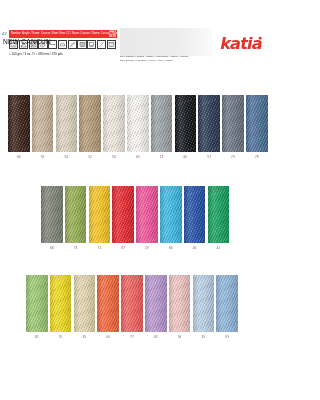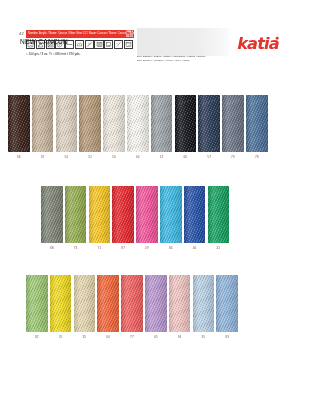--- a/index.html
+++ b/index.html
@@ -12,21 +12,21 @@
     height: 400px;
     overflow: hidden;
     font-family: "Liberation Sans", sans-serif;
     color: #1a1a1a;
     position: relative;
   }
 
   
   #header {
     position: absolute;
-    left: 17px;
+    left: 0;
     top: 28px;
     width: 282px;
     height: 42px;
   }
 
   #page-number {
     position: absolute;
     left: 2px;
     top: 2px;
     font-size: 4.2px;

